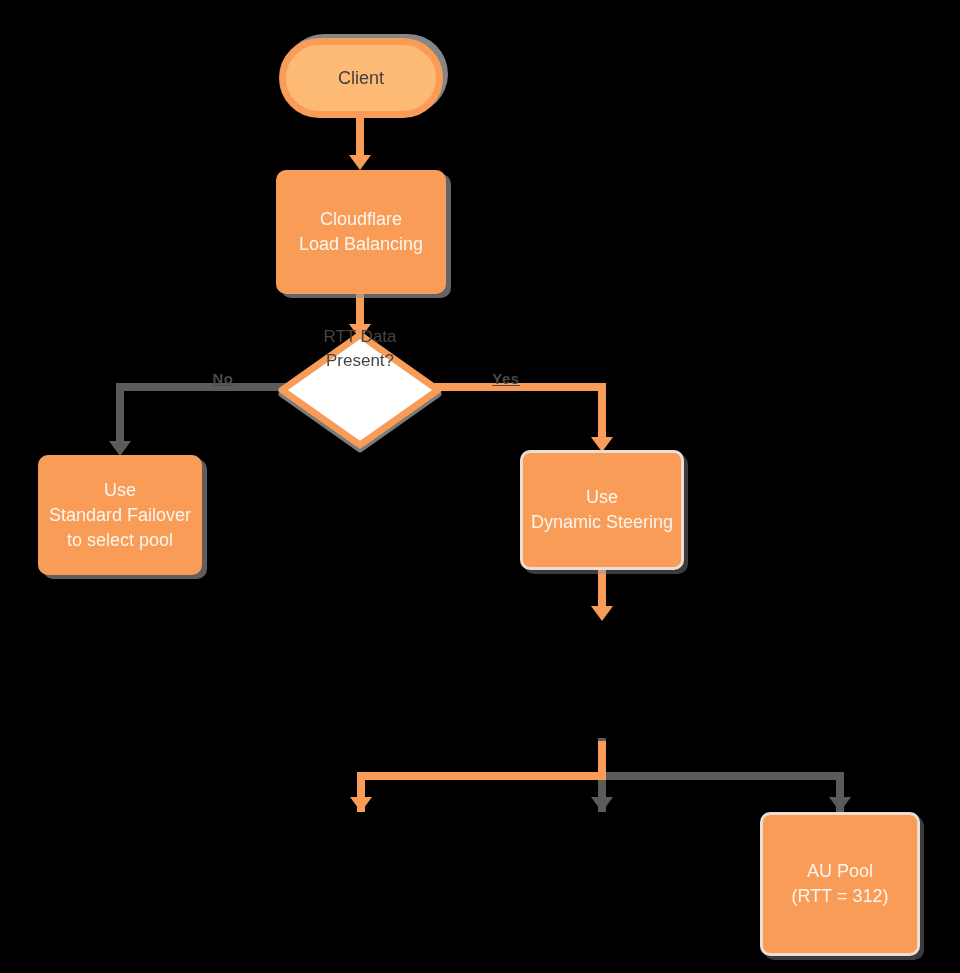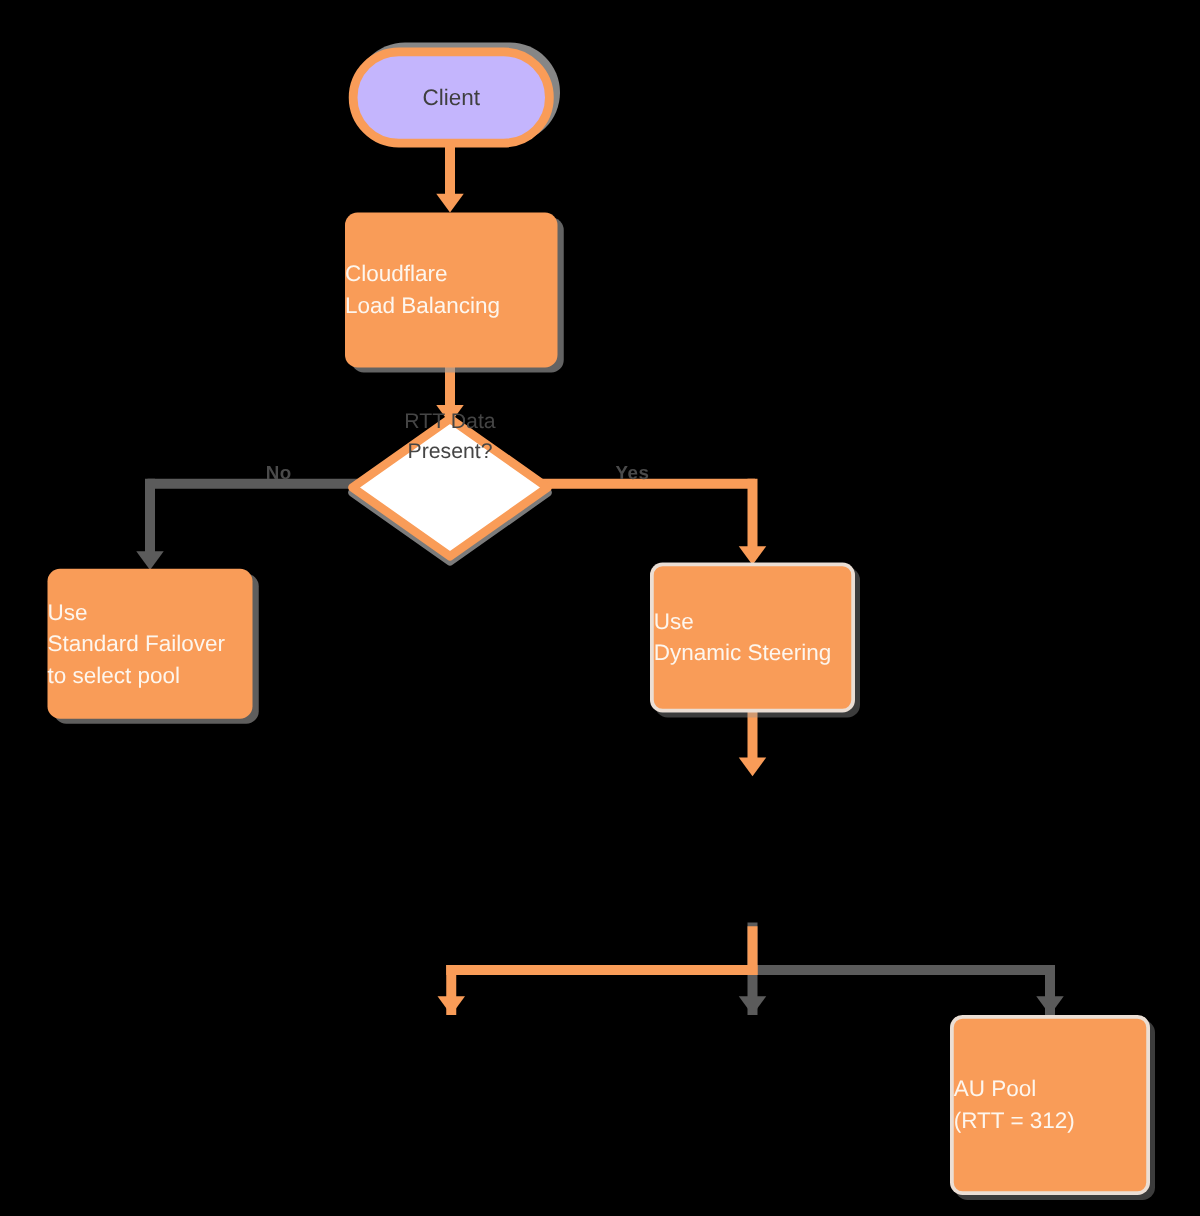--- a/index.html
+++ b/index.html
@@ -23,47 +23,47 @@
   .arrow{
     position:absolute;width:0;height:0;
     border-left:11px solid transparent;
     border-right:11px solid transparent;
     border-top:15px solid var(--orange);
   }
   .arrow.gray{border-top-color:var(--gray);}
   
   .obox{
     position:absolute;background:var(--orange);border-radius:10px;
-    display:flex;flex-direction:column;align-items:flex-start;justify-content:center;
+    display:flex;flex-direction:column;align-items:center;justify-content:center;
     color:var(--txt-light);font-size:18px;line-height:25px;text-align:center;
     box-shadow:5px 4px 0 rgba(152,152,152,0.65);
   }
   .obox.lightedge{
     border:3px solid rgba(233,230,226,0.9);
     box-shadow:4px 4px 0 rgba(150,150,150,0.4);
   }
   
   .terminator{
-    position:absolute;background:#c4b5fd;border:7px solid var(--orange);
+    position:absolute;background:#fdba74;border:7px solid var(--orange);
     border-radius:40px;display:flex;align-items:center;justify-content:center;
     color:#3F3F3F;font-size:18px;
     box-shadow:5px -4px 0 rgba(157,157,157,0.85);
   }
   
   .diamond{position:absolute;}
   .diamond svg{display:block;filter:drop-shadow(0 4px 0 rgba(154,154,154,0.8));}
   .diamond .dlabel{
     position:absolute;inset:0;display:flex;flex-direction:column;
     align-items:center;justify-content:flex-start;color:var(--txt-dark);
     font-size:17px;line-height:24px;text-align:center;
   }
   
   .elabel{
     position:absolute;color:var(--edge-label);font-size:15px;
-    text-align:center;font-weight:700;letter-spacing:.5px;
+    text-align:center;font-weight:700;letter-spacing:.5px;text-decoration:underline;
   }
   b{font-weight:700;}
 </style>
 </head>
 <body>
 
 <div class="canvas">
 
   <div class="line g" style="left:118px;top:383px;width:170px;height:8px;"></div>
   <div class="line g" style="left:116px;top:383px;width:8px;height:62px;"></div>

